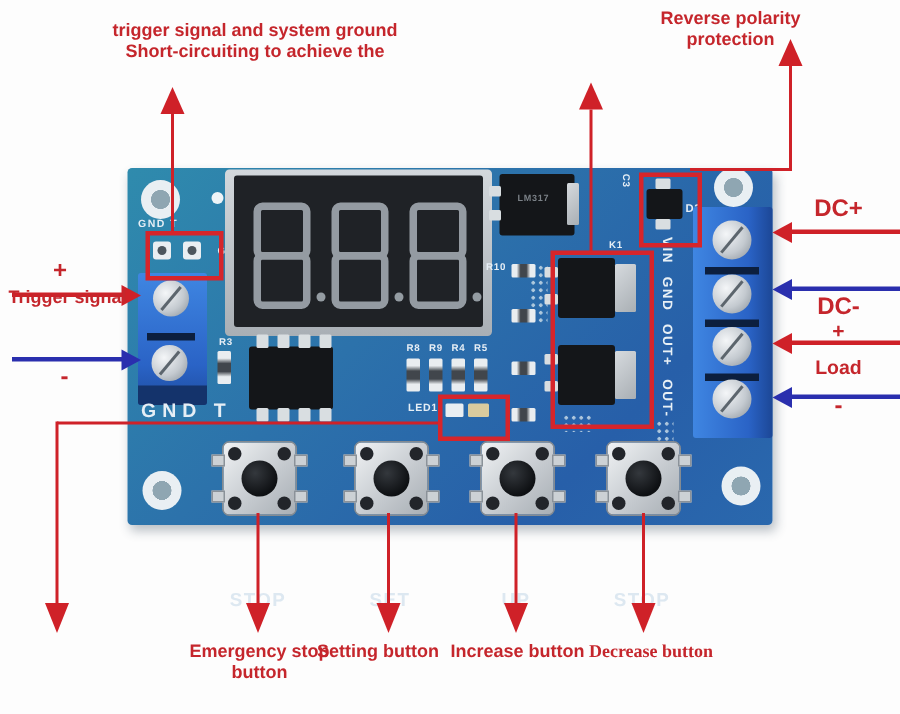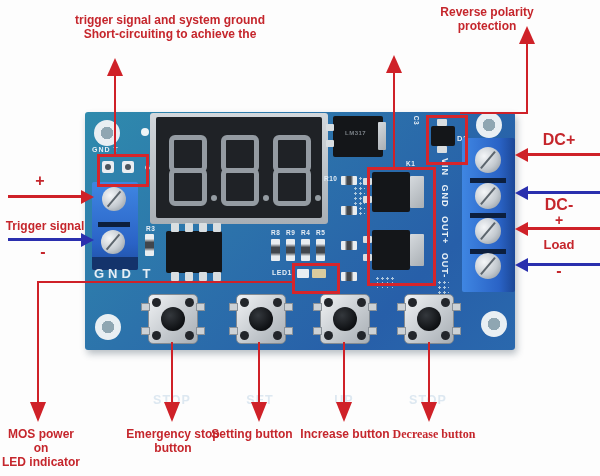--- a/index.html
+++ b/index.html
@@ -264,21 +264,21 @@
   <div class="ln" style="left:393px;top:73px;width:2px;height:95px;"></div>
 
   <div class="ann small" style="left:412px;top:6px;width:150px;">Reverse polarity protection</div>
   <div class="tri tri-up" style="left:519px;top:26px;"></div>
   <div class="ln" style="left:526px;top:44px;width:2px;height:70px;"></div>
   <div class="ln" style="left:460px;top:112px;width:68px;height:2px;"></div>
 
   <div class="ann sign" style="left:30px;top:172px;width:20px;">+</div>
   <div class="ln" style="left:8px;top:195px;width:74px;height:3px;"></div>
   <div class="tri tri-right" style="left:81px;top:190px;"></div>
-  <div class="ann small" style="left:0px;top:220px;width:90px;">
+  <div class="ann small" style="left:0px;top:192px;width:90px;">
     <div>Trigger signal</div>
   </div>
   <div class="ln blue" style="left:8px;top:238px;width:74px;height:3px;"></div>
   <div class="tri tri-right blue" style="left:81px;top:233px;"></div>
   <div class="ann sign" style="left:33px;top:243px;width:20px;">-</div>
 
   <div class="ann big" style="left:528px;top:131px;width:62px;">DC+</div>
   <div class="ln" style="left:528px;top:153px;width:72px;height:3px;"></div>
   <div class="tri tri-left" style="left:515px;top:148px;"></div>
   <div class="ln blue" style="left:528px;top:191px;width:72px;height:3px;"></div>
@@ -288,24 +288,20 @@
   <div class="ln" style="left:528px;top:227px;width:72px;height:3px;"></div>
   <div class="tri tri-left" style="left:515px;top:222px;"></div>
   <div class="ann small" style="left:528px;top:238px;width:62px;font-size:13px;">Load</div>
   <div class="ln blue" style="left:528px;top:263px;width:72px;height:3px;"></div>
   <div class="tri tri-left blue" style="left:515px;top:258px;"></div>
   <div class="ann sign" style="left:528px;top:262px;width:62px;">-</div>
 
   <div class="ln" style="left:38px;top:281px;width:254px;height:2px;"></div>
   <div class="ln" style="left:37px;top:281px;width:2px;height:121px;"></div>
   <div class="tri tri-down" style="left:30px;top:402px;"></div>
-  <div class="ann small" style="left:0px;top:428px;width:82px;">
-    <div>MOS power on</div>
-    <div>LED indicator</div>
-  </div>
 
   <div class="ln" style="left:171px;top:342px;width:2px;height:62px;"></div>
   <div class="tri tri-down" style="left:164px;top:402px;"></div>
   <div class="ann small" style="left:125px;top:428px;width:96px;">
     <div>Emergency stop</div>
     <div>button</div>
   </div>
 
   <div class="ln" style="left:258px;top:342px;width:2px;height:62px;"></div>
   <div class="tri tri-down" style="left:251px;top:402px;"></div>

